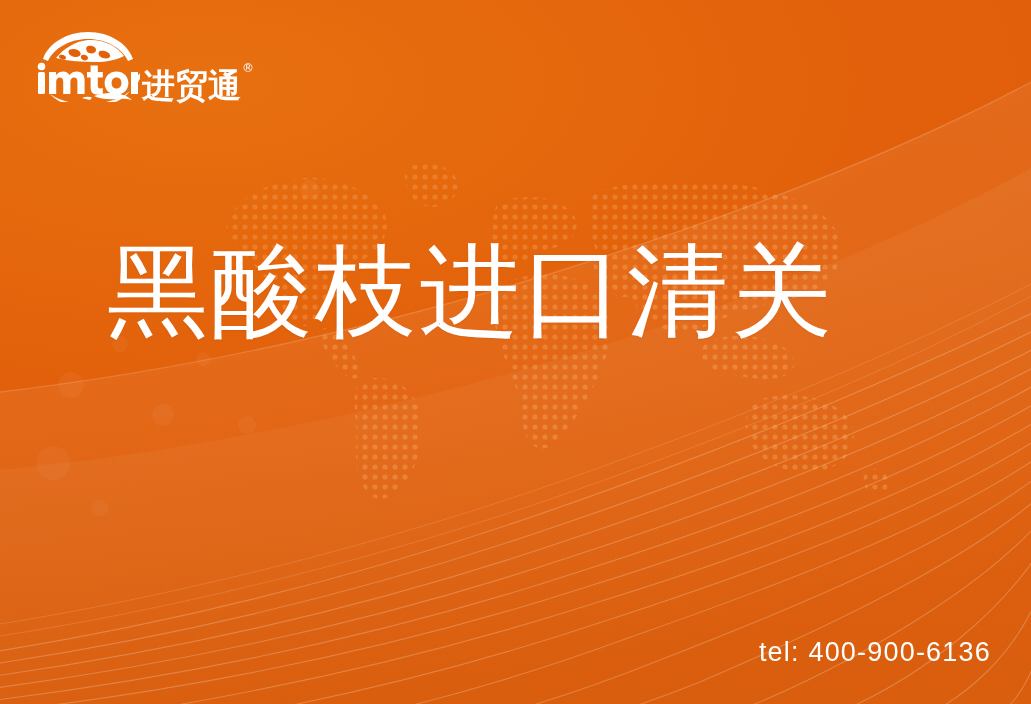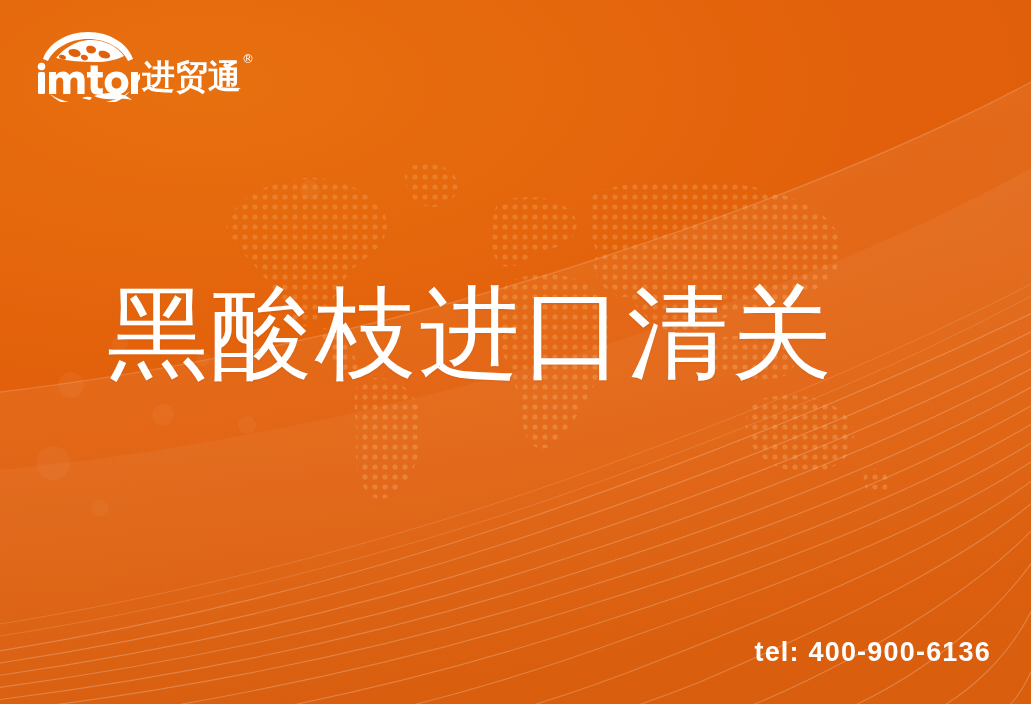--- a/index.html
+++ b/index.html
@@ -66,21 +66,21 @@
   #logo-mark {
     position: relative;
     width: 104px;
     height: 74px;
   }
   #logo-mark svg { display: block; width: 104px; height: 74px; }
 
   #logo-cn {
     position: relative;
     margin-left: 2px;
-    margin-bottom: 9px;
+    margin-bottom: 0;
     font-family: "DejaVu Sans", "Liberation Sans", sans-serif;
     font-size: 33px;
     font-weight: 700;
     line-height: 1;
     color: #ffffff;
     letter-spacing: 0px;
     white-space: nowrap;
   }
   #logo-reg {
     position: absolute;
@@ -100,33 +100,32 @@
     width: 942px;
     text-align: center;
     color: #ffffff;
     font-family: "DejaVu Sans", "Liberation Sans", sans-serif;
     font-weight: 400;
     font-size: 101px;
     line-height: 118px;
     letter-spacing: 3px;
     text-shadow: 0 1px 2px rgba(120, 45, 0, 0.10);
     pointer-events: none;
-    margin-top: 42px;
   }
   #headline .hl-line { display: block; white-space: nowrap; }
 
   
   #tel {
     position: absolute;
     right: 40px;
     bottom: 38px;
     color: #ffffff;
     font-family: "Liberation Sans", "DejaVu Sans", sans-serif;
     font-size: 27px;
-    font-weight: 700;
+    font-weight: 400;
     letter-spacing: 1.2px;
     line-height: 1;
     white-space: nowrap;
   }
 </style>
 </head>
 <body>
 
 <div id="banner">
 

